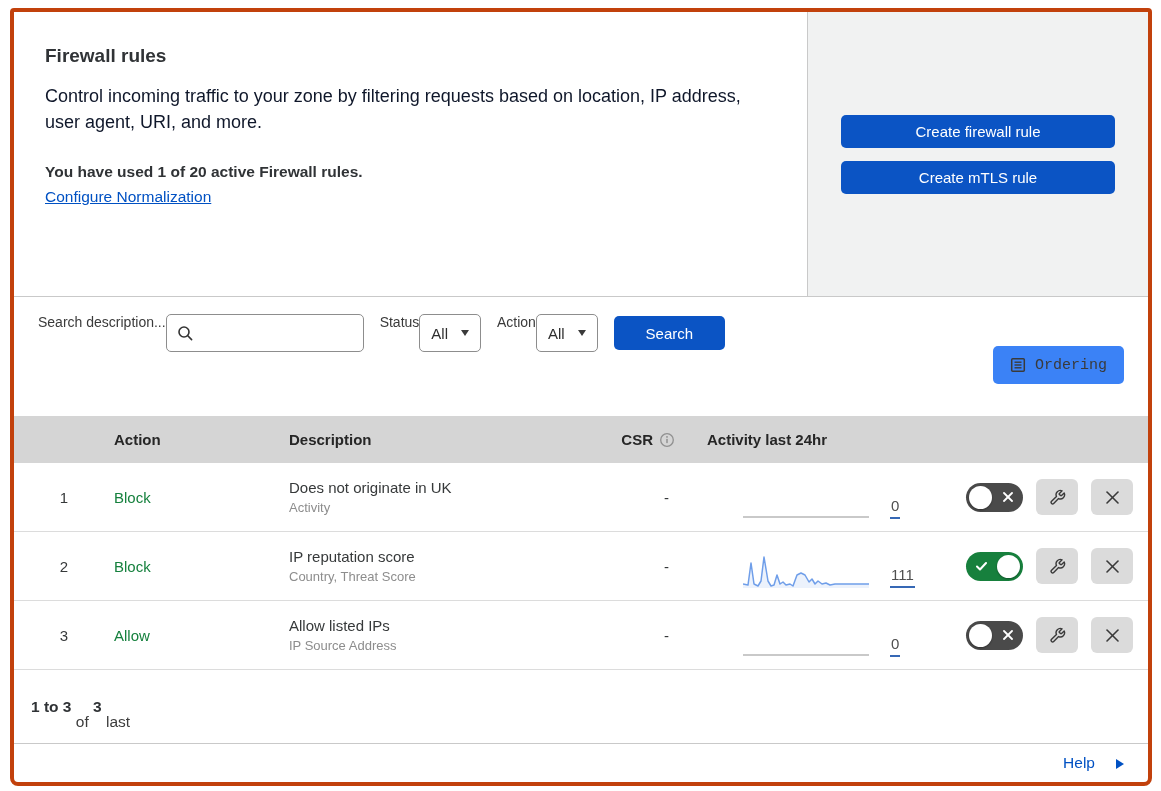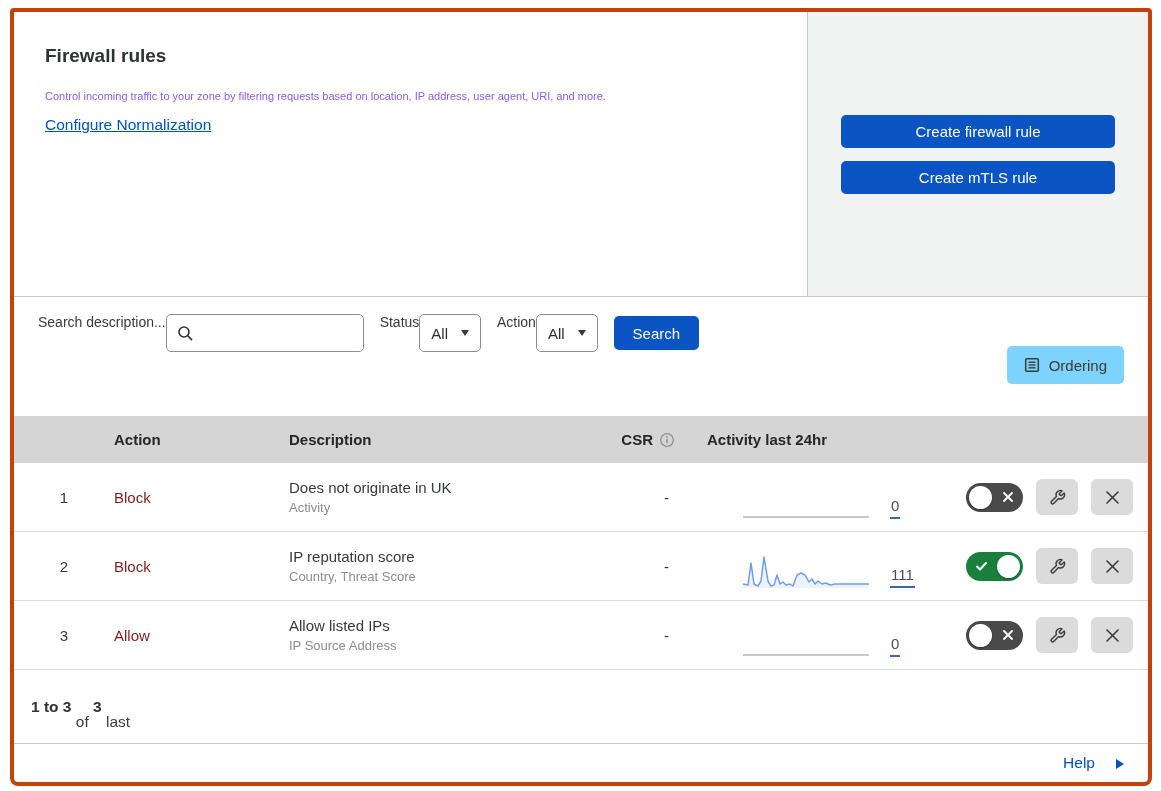--- a/index.html
+++ b/index.html
@@ -6,21 +6,21 @@
   html,body { width:1161px; height:791px; background:#fff;
     font-family:"Liberation Sans", sans-serif; color:#36393a; }
   .card { position:absolute; left:10px; top:8px; width:1142px; height:778px;
     border:4px solid #c2410c; border-radius:4px 4px 8px 8px; background:#fff;
     display:flex; flex-direction:column; overflow:hidden; }
 
   
   .header-section { display:flex; height:285px; border-bottom:1px solid #c9c9c9; flex-shrink:0; }
   .header-left { flex:1; padding:33px 40px 0 31px; }
   .page-title { font-size:19px; font-weight:bold; color:#303336; margin-bottom:16px; }
-  .desc { font-size:11px; color:#8b5cf6; line-height:26px; max-width:730px; }
+  .desc { font-size:18px; color:#0f172a; line-height:26px; max-width:730px; }
   .usage { font-size:15.5px; font-weight:bold; color:#303336; margin-top:28px; }
   .norm { font-size:15.5px; color:#3e4347; margin-top:27px; }
   .norm b { color:#303336; }
   .cfg-link { display:inline-block; margin-top:7px; font-size:15.5px;
     color:#0051c3; text-decoration:underline; cursor:pointer; }
   .header-right { width:341px; background:#f1f2f2; border-left:1px solid #c9c9c9;
     display:flex; flex-direction:column; justify-content:center; align-items:center;
     gap:13px; padding:0 33px; }
   .btn-primary { width:100%; height:33px; background:#0b54c4; color:#fff;
     font-size:15px; border:none; border-radius:5px; cursor:pointer;
@@ -32,36 +32,36 @@
   .flabel { font-size:14px; color:#3a3a3a; margin-bottom:9px; height:17px; }
   .search-box { width:198px; height:38px; border:1px solid #8d8d8d; border-radius:5px;
     display:flex; align-items:center; padding:0 10px; background:#fff; }
   .search-box input { border:none; outline:none; flex:1; font-size:15px; min-width:0;
     font-family:"Liberation Sans", sans-serif; }
   .select { height:38px; border:1px solid #8d8d8d; border-radius:5px; background:#fff;
     padding:0 11px; display:flex; align-items:center; gap:13px; font-size:15px;
     color:#2e2e2e; cursor:pointer; }
   .caret { width:0; height:0; border-left:4.5px solid transparent;
     border-right:4.5px solid transparent; border-top:6px solid #3a3a3a; }
-  .btn-search { height:34px; margin-top:2px; padding:0 19px; background:#0b54c4; color:#fff;
+  .btn-search { height:34px; margin-top:2px; padding:0 32px; background:#0b54c4; color:#fff;
     font-size:15px; border:none; border-radius:5px; cursor:pointer; align-self:flex-start;
     font-family:"Liberation Sans", sans-serif; }
   .btn-ordering { position:absolute; right:24px; top:49px; height:38px; padding:0 17px;
-    background:#7dd3fc; border:none; border-radius:5px; display:flex; align-items:center;
+    background:#3b82f6; border:none; border-radius:5px; display:flex; align-items:center;
     gap:9px; font-size:15px; color:#3a3a3a; cursor:pointer;
-    font-family:Liberation Sans, sans-serif; }
+    font-family:Liberation Mono, monospace; }
 
   
   .tgrid { display:grid; grid-template-columns:100px 175px 330px 60px 250px 1fr; align-items:center; }
   .thead { background:#d5d5d5; height:47px; font-size:15px; font-weight:bold; color:#262626; flex-shrink:0; }
   .th-csr { display:flex; justify-content:flex-end; align-items:center; gap:6px; padding-right:4px; }
   .th-activity { padding-left:28px; }
   .trow { height:69px; border-bottom:1px solid #dcdcdc; flex-shrink:0; }
   .cell-num { text-align:center; font-size:15px; color:#36393a; }
-  .cell-action { font-size:15px; color:#7f1d1d; }
+  .cell-action { font-size:15px; color:#15803d; }
   .cell-desc .main { font-size:15px; color:#36393a; margin-bottom:4px; }
   .cell-desc .sub { font-size:13px; color:#8d8d8d; }
   .cell-csr { text-align:right; padding-right:10px; font-size:15px; color:#36393a; }
   .cell-activity { display:flex; align-items:flex-end; height:100%; padding-bottom:10px; }
   .spark-area { width:126px; margin-left:64px; height:44px; display:flex; align-items:flex-end; }
   .flatline { width:126px; height:2px; background:#c9c9c9; margin-bottom:3px; }
   .count-link { margin-left:21px; margin-bottom:2px; font-size:15px; color:#4f4f4f;
     border-bottom:2px solid #3668b5; padding:0 1px 3px 1px; cursor:pointer; text-decoration:none; }
   .cell-controls { display:flex; justify-content:flex-end; align-items:center; gap:13px; padding-right:15px; }
 
@@ -93,20 +93,21 @@
 </style>
 </head>
 <body>
 
 <div class="card">
 
   <div class="header-section">
     <div class="header-left">
       <div class="page-title">Firewall rules</div>
       <p class="desc">Control incoming traffic to your zone by filtering requests based on location, IP address, user agent, URI, and more.</p>
+      <p class="usage">You have used 1 of 20 active Firewall rules.</p>
       <a class="cfg-link">Configure Normalization</a>
     </div>
     <div class="header-right">
       <button class="btn-primary">Create firewall rule</button>
       <button class="btn-primary">Create mTLS rule</button>
     </div>
   </div>
 
   <div class="filter-bar">
     <div class="fgroup">

